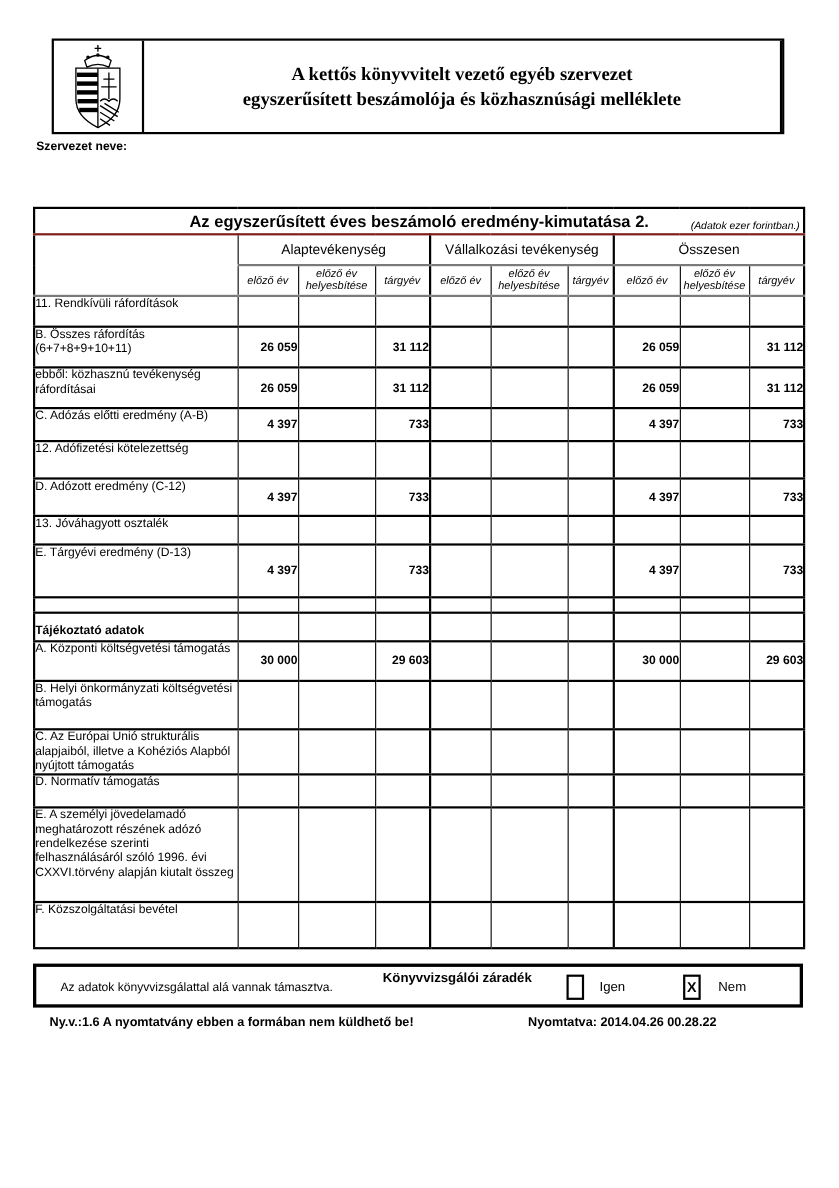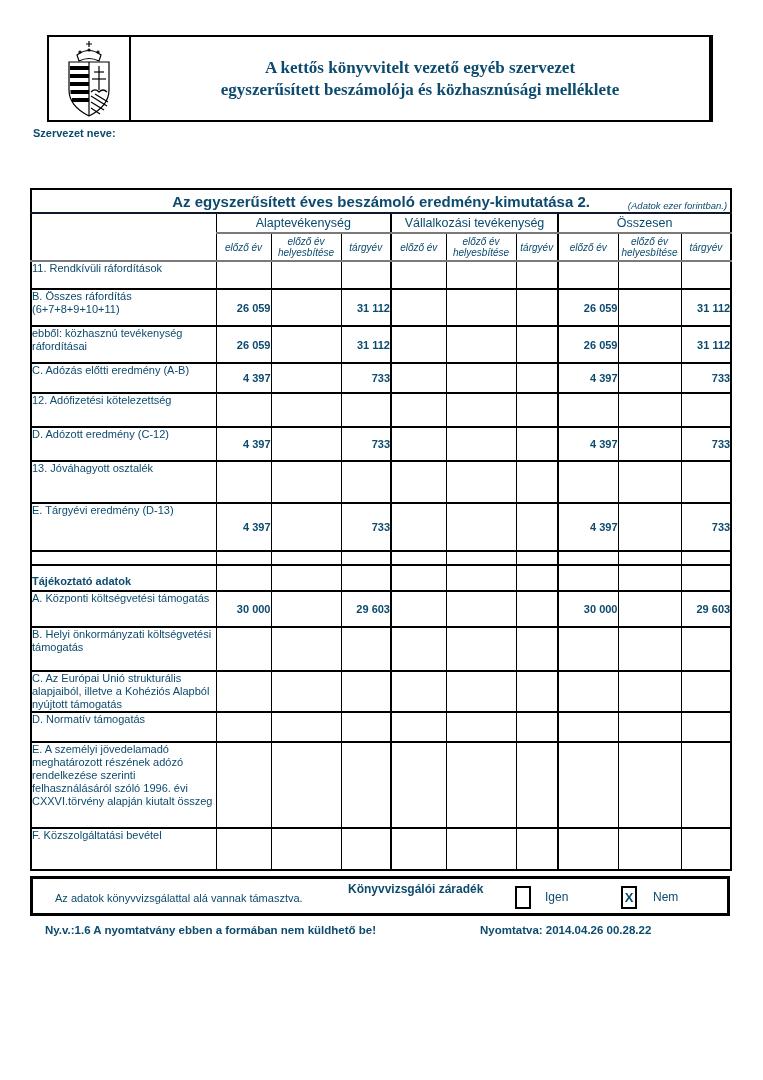--- a/index.html
+++ b/index.html
@@ -1,17 +1,17 @@
 <!DOCTYPE html>
 <html><head>
 <meta charset="utf-8">
 <style>
   html,body { margin:0; padding:0; background:#fff; }
   .page { position:relative; width:763px; height:1080px; background:#fff;
-          font-family:"Liberation Sans", sans-serif; color:#0c4a6e; overflow:hidden; }
+          font-family:"Liberation Sans", sans-serif; color:#000000; overflow:hidden; }
 
   
   .hdr { position:absolute; left:47px; top:35px; width:666px; height:87px;
          border:2px solid #000; box-sizing:border-box; display:flex; }
   .hdr-crest { width:80px; border-right:2px solid #000; display:flex;
                align-items:center; justify-content:center; }
   .hdr-title { flex:1; border-right:2px solid #000; display:flex; flex-direction:column;
                justify-content:center; text-align:center;
                font-family:"Liberation Serif", serif; font-weight:bold;
                font-size:17px; line-height:22px; }
@@ -25,24 +25,24 @@
              line-height:19px; padding-left:5px; }
 
   
   table.main { position:absolute; left:30px; top:188px; width:700px;
                border-collapse:collapse; table-layout:fixed;
                border:2px solid #000; }
   table.main td { border:1px solid #000; border-top:2px solid #000; border-bottom:2px solid #000;
                   padding:0; overflow:hidden; box-sizing:border-box; }
   td.gb { border-left:2px solid #000 !important; }
   tr.title-tr td { position:relative; text-align:center; font-weight:bold; font-size:15px;
-                   height:24px; border-bottom:2px solid #0f172a; vertical-align:middle; }
+                   height:24px; border-bottom:2px solid #7f1d1d; vertical-align:middle; }
   .unit { position:absolute; right:3px; bottom:1px; font-weight:normal; font-style:italic;
           font-size:9.5px; }
-  tr.grp td { height:20px; text-align:center; font-size:12.5px; font-weight:normal;
+  tr.grp td { height:28px; text-align:center; font-size:12.5px; font-weight:normal;
               vertical-align:middle; border-bottom:2px solid #7a7a7a; }
   tr.sub td { height:28px; text-align:center; font-size:10px; font-style:italic;
               line-height:11px; vertical-align:middle; border-bottom:2px solid #7a7a7a; }
   td.corner { border-bottom:2px solid #7a7a7a; }
   td.lbl { font-size:11px; line-height:13px; text-align:left; vertical-align:top;
            padding:3px 2px 2px 4px; }
   td.lbl.section { font-weight:bold; padding-top:9px; }
   td.val { font-size:11px; font-weight:bold; text-align:right; vertical-align:middle;
            padding-right:4px; }
 
@@ -202,21 +202,21 @@
           <td class="val">4 397</td>
           <td class="val"></td>
           <td class="val">733</td>
           <td class="val gb"></td>
           <td class="val"></td>
           <td class="val"></td>
           <td class="val gb">4 397</td>
           <td class="val"></td>
           <td class="val">733</td>
         </tr>
-        <tr style="height: 42px;">
+        <tr style="height: 26px;">
           <td class="lbl">13. Jóváhagyott osztalék</td>
           <td class="val"></td>
           <td class="val"></td>
           <td class="val"></td>
           <td class="val gb"></td>
           <td class="val"></td>
           <td class="val"></td>
           <td class="val gb"></td>
           <td class="val"></td>
           <td class="val"></td>

